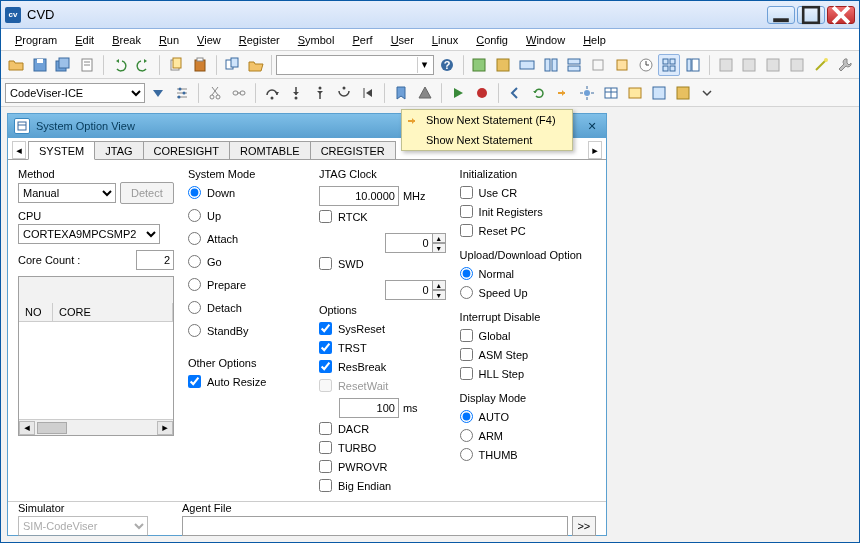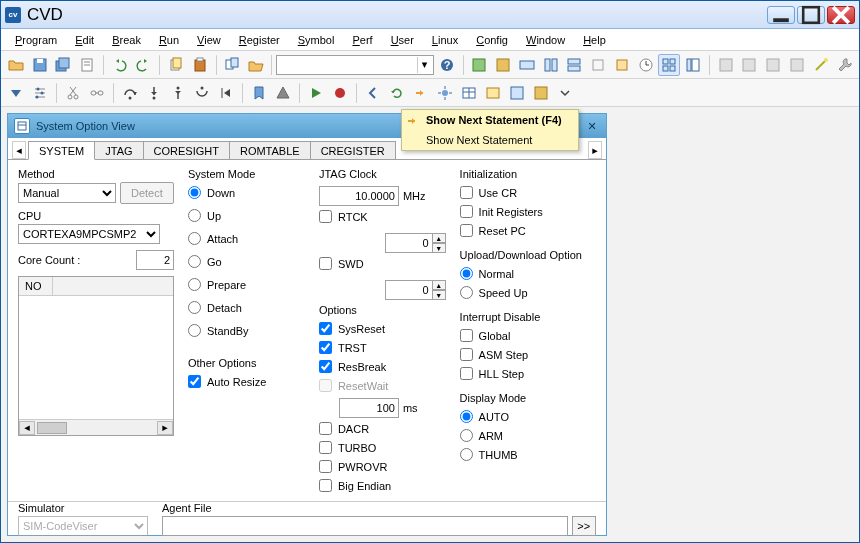--- a/index.html
+++ b/index.html
@@ -1,20 +1,20 @@
 <!DOCTYPE html>
 <html><head>
 <meta charset="utf-8">
 <style>
 * { box-sizing: border-box; margin: 0; padding: 0; font-family: "Segoe UI", Tahoma, sans-serif; font-size: 11px; }
 body { background: #fff; width: 860px; height: 543px; overflow: hidden; }
 .window { width: 860px; height: 543px; border: 1px solid #0a5aa6; }
 .titlebar { height: 28px; background: linear-gradient(#e6eefc, #cfe0f7); display: flex; align-items: center; padding: 0 4px; border-bottom: 1px solid #8fb2e0; }
 .title-icon { width: 16px; height: 16px; background: #1f5fa6; border-radius: 2px; margin-right: 6px; display:flex;align-items:center;justify-content:center;color:#fff;font-size:8px;font-weight:bold; }
-.title-text { flex: 1; font-size: 17px; color: #000; }
+.title-text { flex: 1; font-size: 13px; color: #000; }
 .winbtns { display: flex; gap: 2px; }
 .winbtn { width: 28px; height: 18px; border: 1px solid #6fa0d7; border-radius: 3px; background: linear-gradient(#eaf3ff,#c6ddf6); display:flex;align-items:center;justify-content:center; }
 .winbtn.close { background: linear-gradient(#f07070,#c23030); border-color:#a02020; color:#fff; }
 .menubar { height: 22px; display: flex; align-items: center; padding: 0 6px; gap: 2px; border-bottom: 1px solid #d4d4d4; }
 .mitem { padding: 2px 8px; cursor: default; }
 .mitem u { text-decoration: underline; }
 .toolbar { height: 28px; display: flex; align-items: center; padding: 0 4px; gap: 2px; border-bottom: 1px solid #d4d4d4; background:#f7f7f7; }
 .tbtn { width: 22px; height: 22px; display:flex;align-items:center;justify-content:center; border:1px solid transparent; border-radius:2px; }
 .tbtn.sep { width:1px; height:20px; background:#ccc; margin:0 3px; border:none;}
 .tbtn svg { width:16px; height:16px; }
@@ -41,40 +41,40 @@
 select.dd, .numbox, .txtbox { height:20px; border:1px solid #a0a0a0; background:#fff; font-size:11px;}
 select.dd{width:98px;}
 button.btn{height:22px;padding:0 10px;border:1px solid #a0a0a0;background:#f4f4f4;border-radius:2px;}
 button.btn:disabled{color:#999;}
 .numbox{width:48px;text-align:right;padding:4px 3px;}
 .spgroup{display:flex;}
 .spinner{display:flex;flex-direction:column;margin-left:-1px;}
 .spin{width:14px;height:10px;border:1px solid #a0a0a0;background:#f4f4f4;display:flex;align-items:center;justify-content:center;font-size:7px;line-height:1;}
 .coretbl{width:156px;height:160px;border:1px solid #a0a0a0;background:#fff;overflow:hidden;position:relative;}
 .coretbl .hdr{display:flex;background:#f2f2f2;border-bottom:1px solid #ccc;}
-.coretbl .hdr div{padding:3px 6px;border-right:1px solid #ccc;}
+.coretbl .hdr div{padding:3px 6px;border-right:1px solid #ccc;margin-top:26px;}
 .coretbl .hdr .c1{width:34px;} .coretbl .hdr .c2{flex:1;}
 .hscroll{position:absolute;left:0;right:0;bottom:0;height:16px;background:#f0f0f0;border-top:1px solid #ccc;display:flex;align-items:center;}
 .hscroll .arrow{width:16px;height:14px;border:1px solid #bbb;background:#e8e8e8;display:flex;align-items:center;justify-content:center;}
 .hscroll .thumb{width:30px;height:12px;background:#cfcfcf;border:1px solid #aaa;margin:0 2px;}
 .hscroll .track{flex:1;}
 .radio,.check{display:flex;align-items:center;margin-bottom:6px;gap:4px;}
 input[type=radio],input[type=checkbox]{margin:0 2px 0 0;}
 .grp-title{margin-bottom:6px;display:block;}
 .jtag-clock{display:flex;align-items:center;gap:4px;margin-bottom:4px;}
 .jtag-clock .numbox{width:80px;text-align:right;}
 .ckline{display:flex;align-items:center;gap:4px;margin-bottom:4px;}
-.pfoot{height:34px;border-top:1px solid #ccc;display:flex;align-items:center;padding:2px 10px;gap:4px;}
+.pfoot{height:34px;border-top:1px solid #ccc;display:flex;align-items:center;padding:2px 10px;gap:24px;}
 .pfoot .lbl{display:block;margin-bottom:2px;}
 .pfoot .simcol{width:140px;} .pfoot .agentcol{flex:1;}
 .agentbox{width:100%;height:20px;border:1px solid #a0a0a0;background:#fff;}
 .gobtn{width:26px;height:20px;border:1px solid #a0a0a0;background:#f4f4f4;display:flex;align-items:center;justify-content:center;}
 .tooltip-popup{position:absolute; left:400px; top:2px; background:#fff7c2;border:1px solid #c0c090; box-shadow:2px 2px 4px rgba(0,0,0,.25);padding:0;z-index:50;}
 .tooltip-popup .tt-row{padding:4px 16px 4px 24px;position:relative;}
-.tooltip-popup .tt-row.bold{font-weight:bold;}
+.tooltip-popup .tt-row.bold{font-weight:normal;}
 .tooltip-popup .tt-icon{position:absolute;left:4px;top:4px;width:14px;height:14px;}
 .vsep{width:1px;height:20px;background:#ccc;margin:0 2px;}
 </style>
 </head>
 <body>
 
 <div class="window">
  <div class="titlebar">
    <div class="title-icon">cv</div>
    <div class="title-text">CVD</div>
@@ -274,20 +274,21 @@
         </svg>
       </div>
    <div class="tbtn">
         <svg viewBox="0 0 16 16">
           <path d="M11 2a3 3 0 0 0-3 5l-5 5 2 2 5-5a3 3 0 0 0 5-3l-2 2-2-2z" fill="#c0c0c0" stroke="#888"></path>
         </svg>
       </div>
  </div>
 
  <div class="toolbar">
+   <select class="tselect"><option>CodeViser-ICE</option></select>
    <div class="tbtn">
         <svg viewBox="0 0 16 16">
           <path d="M8 12L3 5h10z" fill="#3a6aa0"></path>
         </svg>
       </div>
    <div class="tbtn">
         <svg viewBox="0 0 16 16">
           <line x1="3" y1="4" x2="13" y2="4" stroke="#888"></line>
           <line x1="3" y1="8" x2="13" y2="8" stroke="#888"></line>
           <line x1="3" y1="12" x2="13" y2="12" stroke="#888"></line>
@@ -475,20 +476,21 @@
           <div class="field">
                 <select class="dd" style="width:142px"><option>CORTEXA9MPCSMP2</option></select>
               </div>
           <div class="field">
             <span>Core Count :</span>
             <input class="numbox" style="margin-left: auto; width: 38px;" value="2">
           </div>
           <div class="coretbl">
             <div class="hdr">
               <div class="c1">NO</div>
+              <div class="c2">CORE</div>
             </div>
             <div class="hscroll">
               <div class="arrow">◂</div>
                   <div class="thumb"></div>
                   <div class="track"></div>
                   <div class="arrow">▸</div>
             </div>
           </div>
         </div>
 

